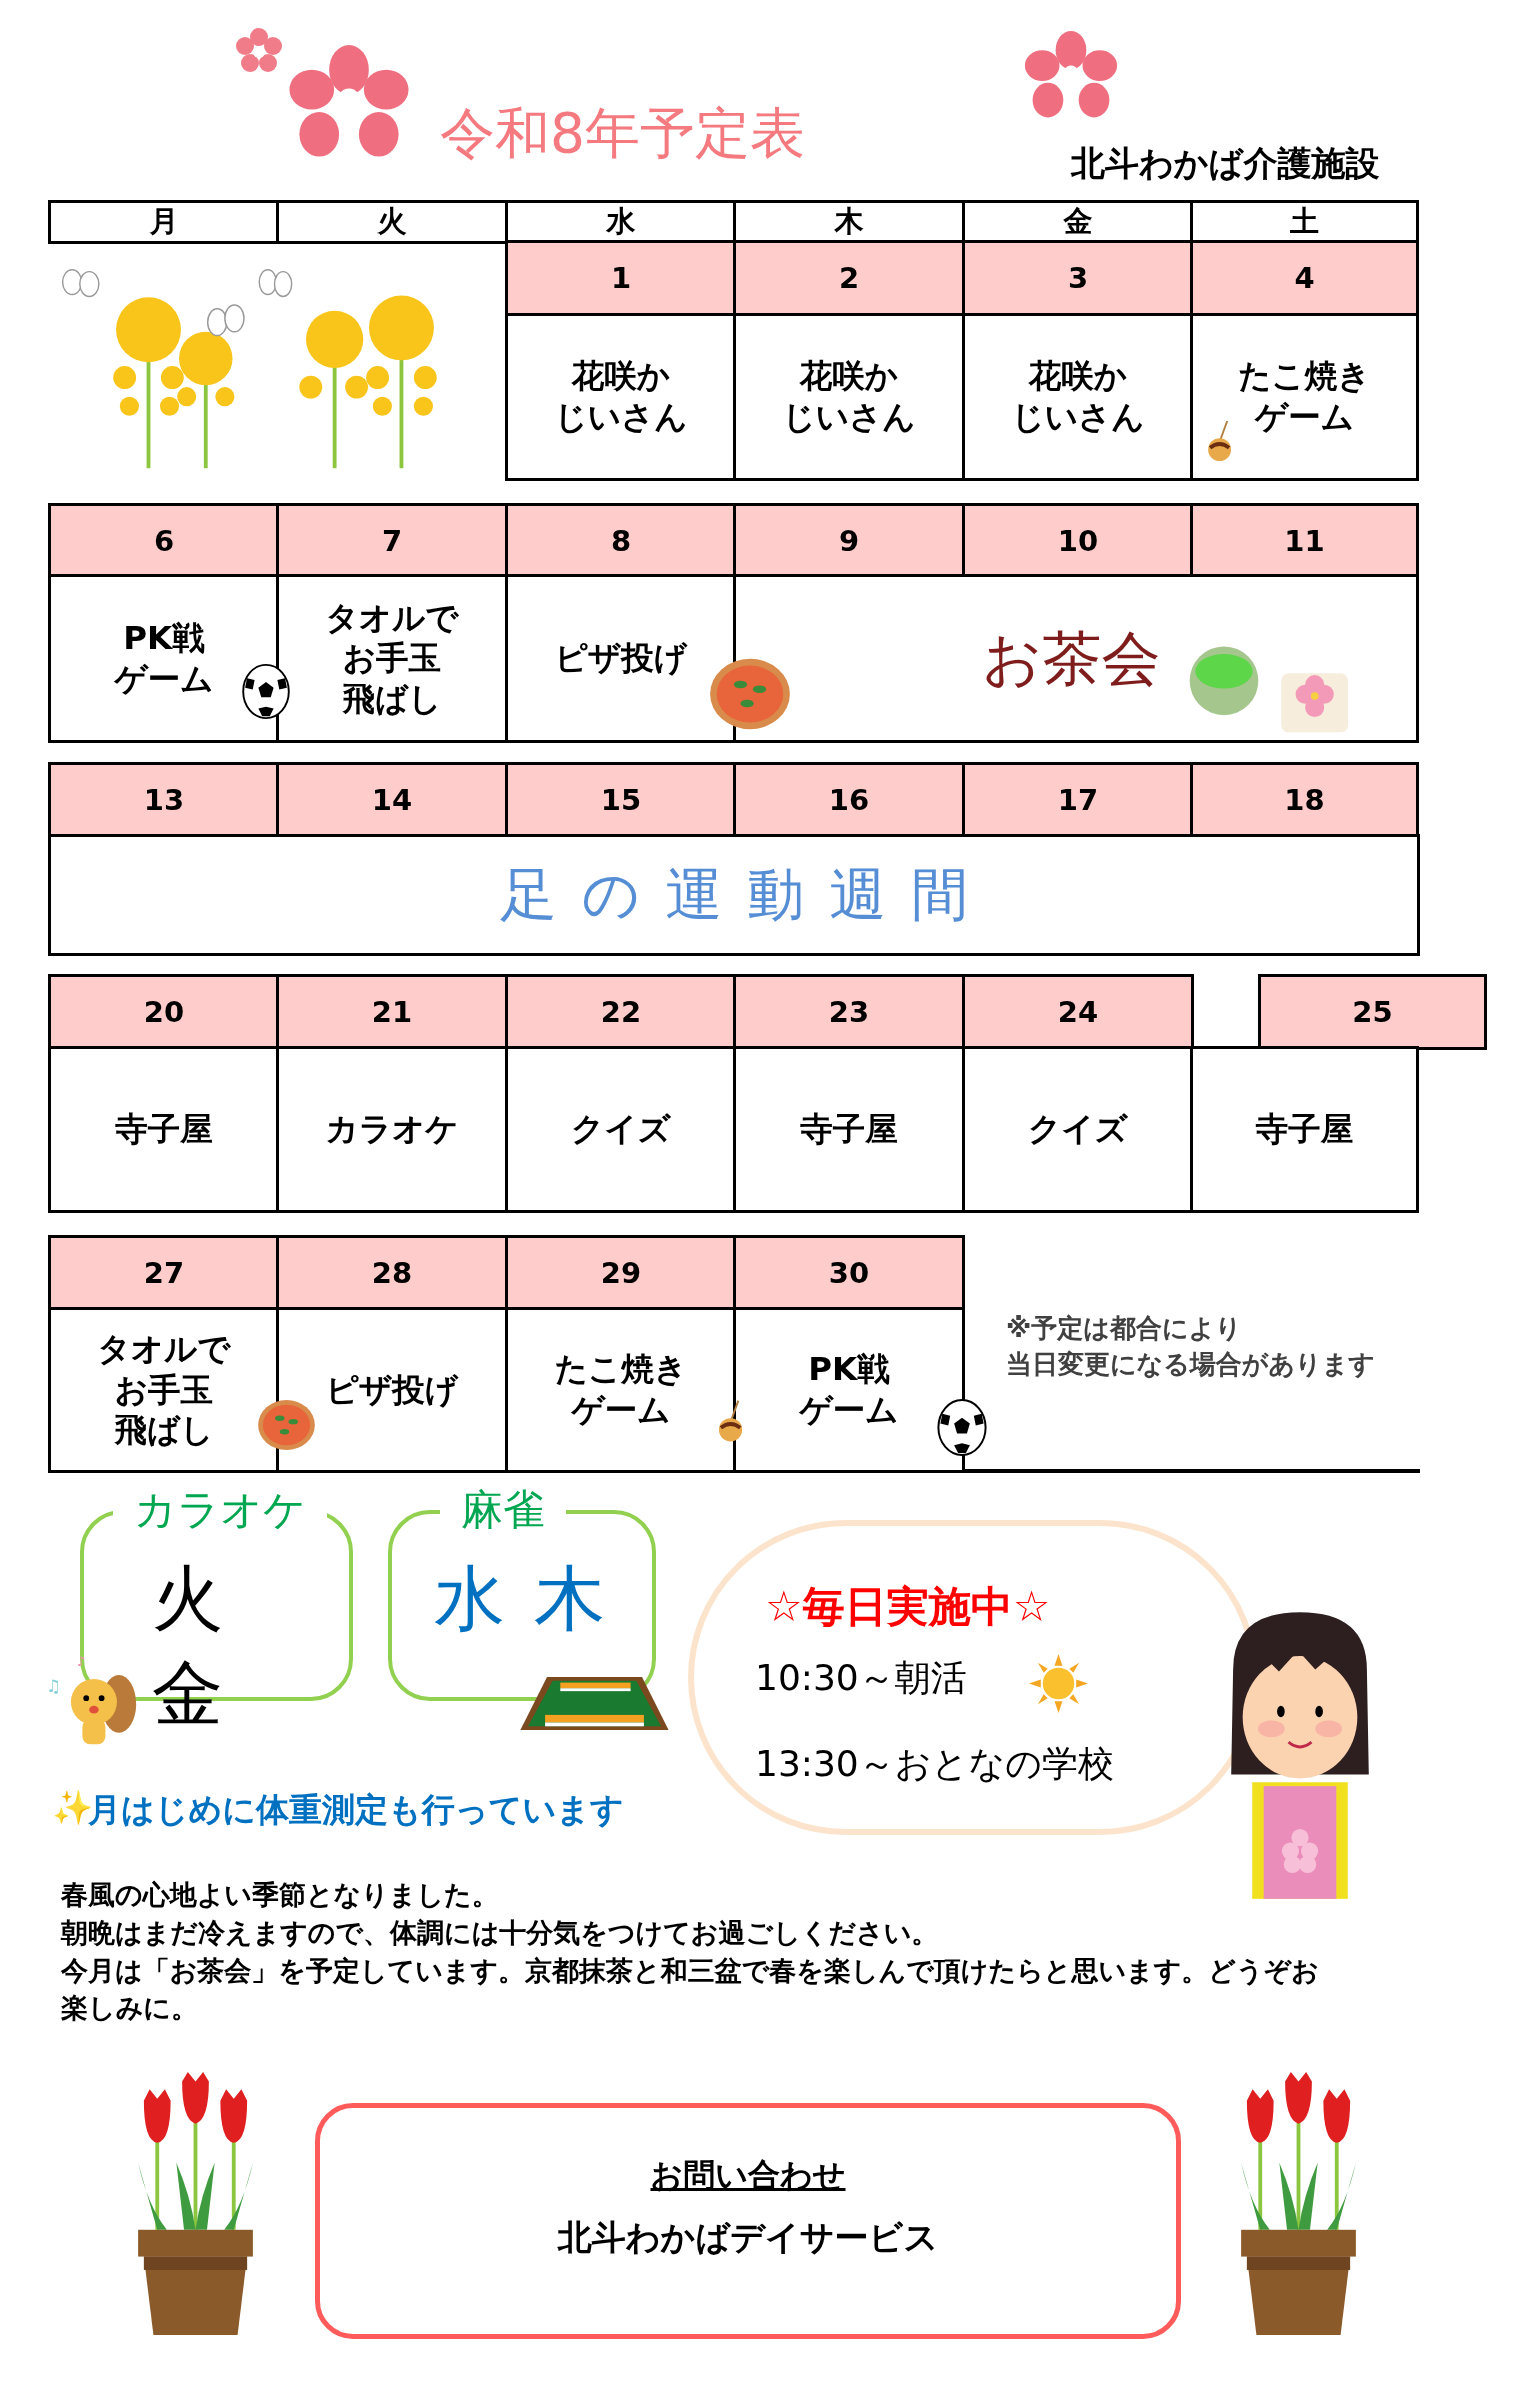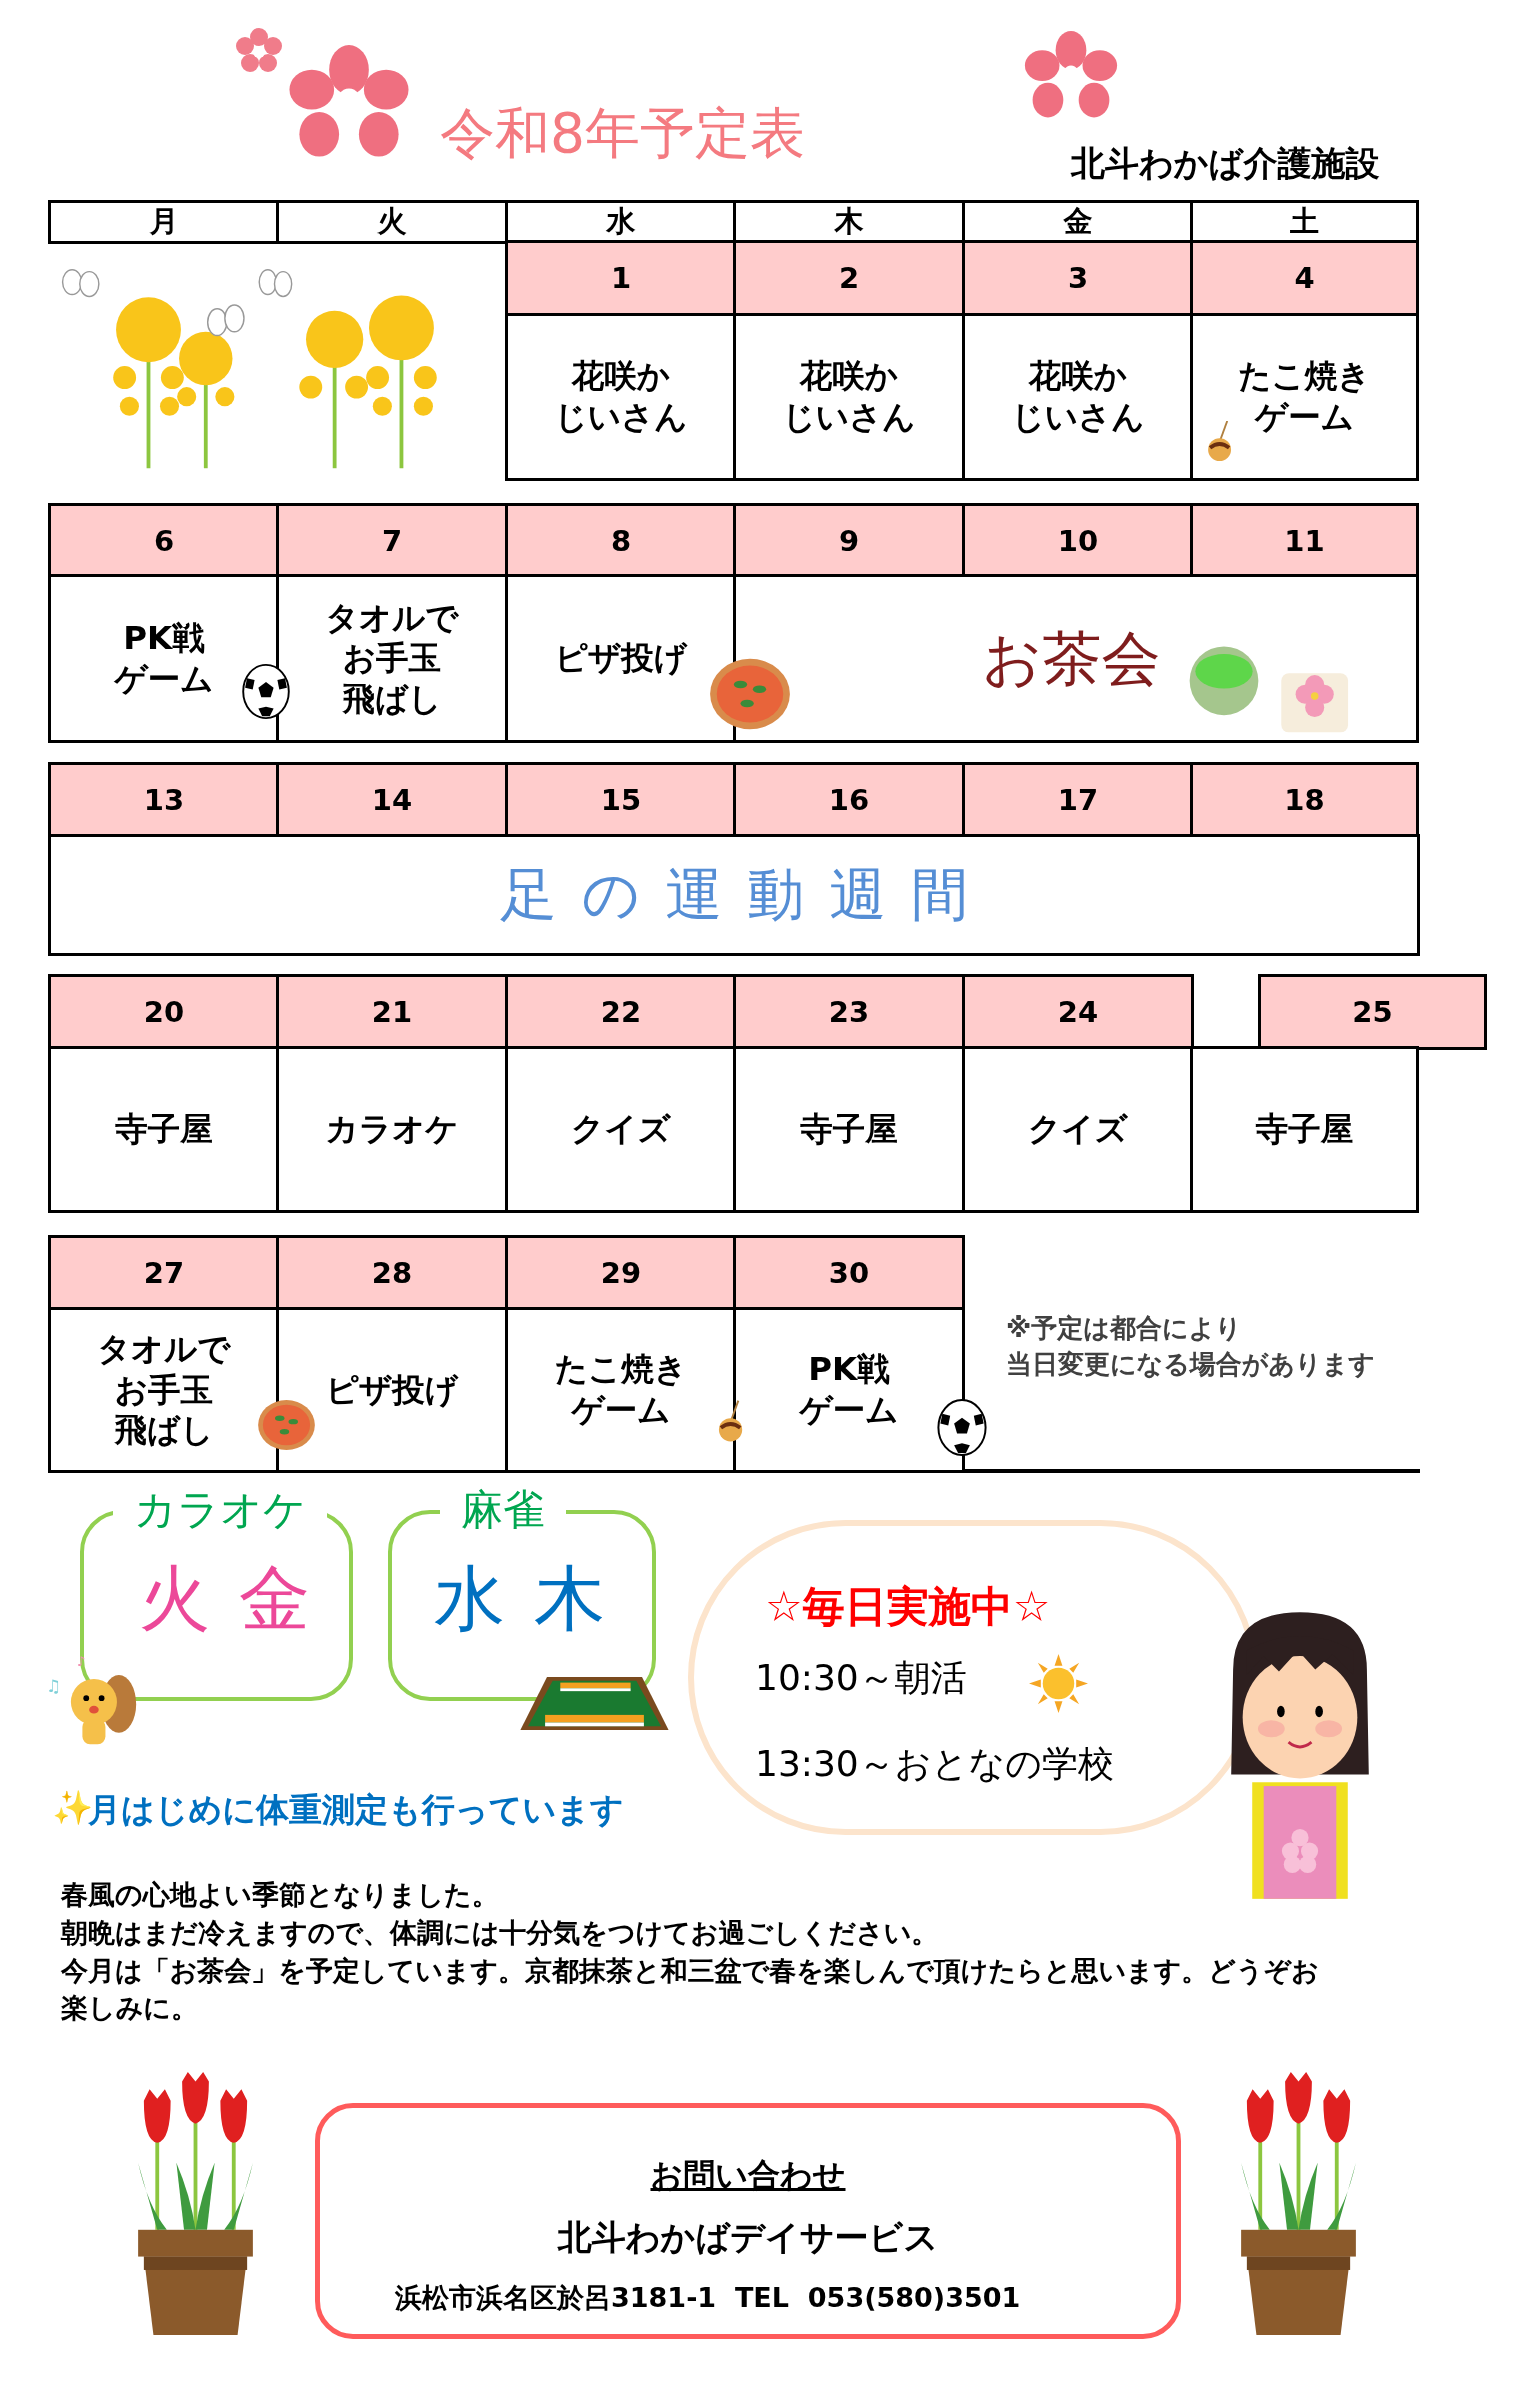--- a/index.html
+++ b/index.html
@@ -241,21 +241,21 @@
       <polygon points="46,16 38,18 40,28 48,26" fill="#000"></polygon>
       <polygon points="18,48 26,46 34,48 30,56 22,56" fill="#000"></polygon>
   </svg>
 
   <div class="abs note">※予定は都合により
 当日変更になる場合があります</div>
 </div>
 
 <div class="rbox" style="left:80px;top:1510px;width:273px;height:191px">
   <span class="rbox-label" style="left:29px;top:-32.5px">カラオケ</span>
-  <span class="rbox-days" style="left:55px;top:38px;color:#ec4899">火金</span>
+  <span class="rbox-days" style="left:68px;top:38px;color:#000000">火金</span>
 </div>
 <div class="rbox" style="left:388px;top:1510px;width:268px;height:191px">
   <span class="rbox-label" style="left:48px;top:-32.5px">麻雀</span>
   <span class="rbox-days" style="left:42px;top:38px;color:#0070c0">水木</span>
 </div>
 <svg class="abs" style="left:44px;top:1654px" width="96" height="96" viewBox="0 0 100 100">
   <ellipse cx="78" cy="52" rx="18" ry="30" fill="#b97a3a"></ellipse>
     <circle cx="52" cy="50" r="24" fill="#f5c04a"></circle>
     <rect x="40" y="68" width="24" height="26" rx="8" fill="#f5c04a"></rect>
   <circle cx="44" cy="46" r="3" fill="#000"></circle>
@@ -360,15 +360,14 @@
       <path d="M106 30 L112 18 L120 28 L128 18 L134 30 Q134 72 120 74 Q106 72 106 30 Z"></path>
     </g>
   <rect x="20" y="165" width="120" height="28" fill="#8b5a2b"></rect>
     <polygon points="26,193 134,193 124,275 36,275" fill="#8b5a2b"></polygon>
     <rect x="26" y="193" width="108" height="14" fill="#6e4520"></rect>
 </svg>
 
 <div class="abs contact">
   <div class="abs contact-title">お問い合わせ</div>
   <div class="abs contact-name">北斗わかばデイサービス</div>
-  <div class="abs contact-addr">浜松市浜名区於呂3181-1  TEL  053(580)3501</div>
 </div>
 
 
 </body></html>

